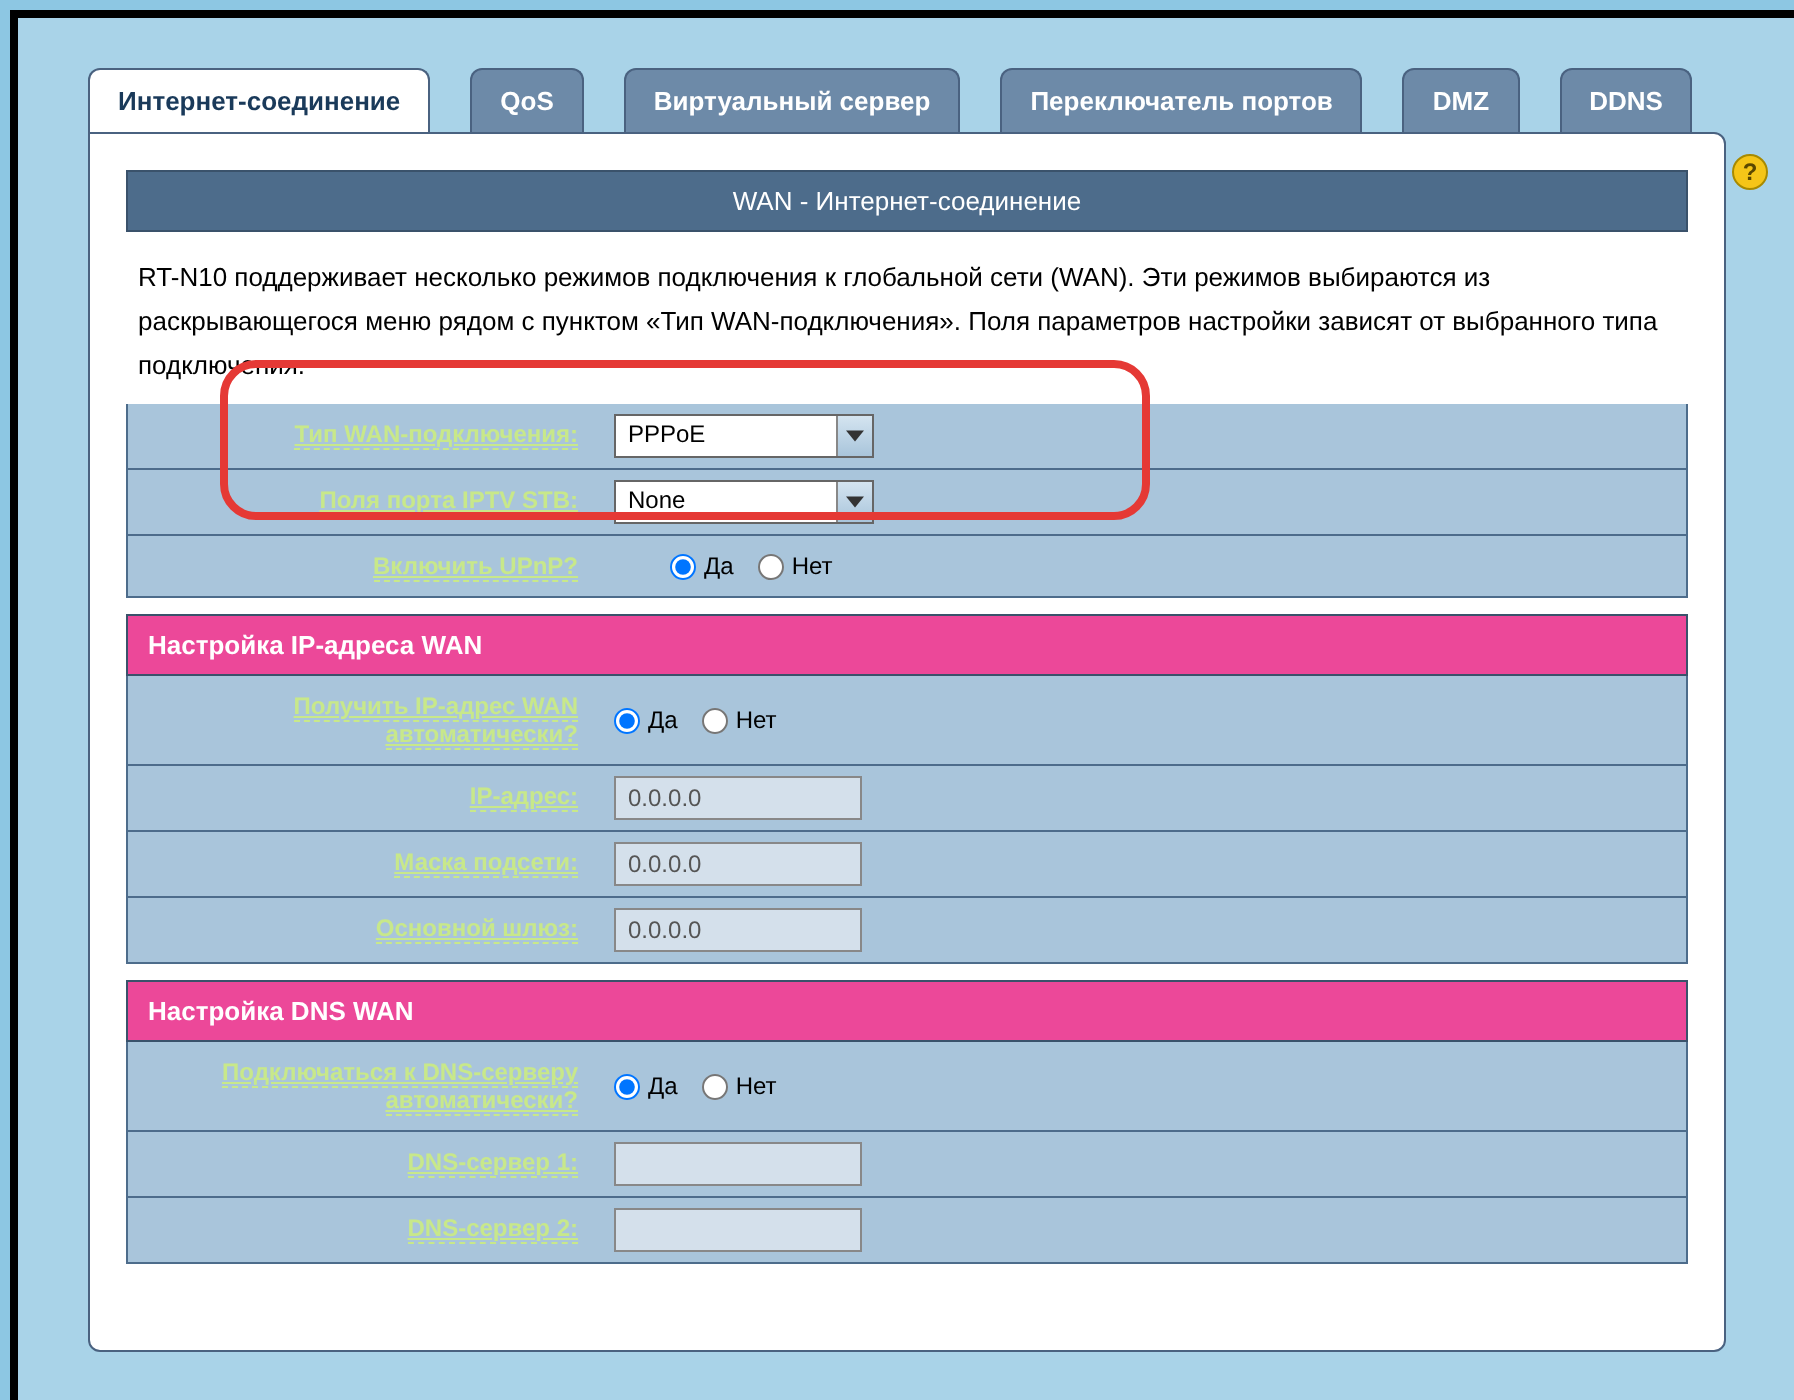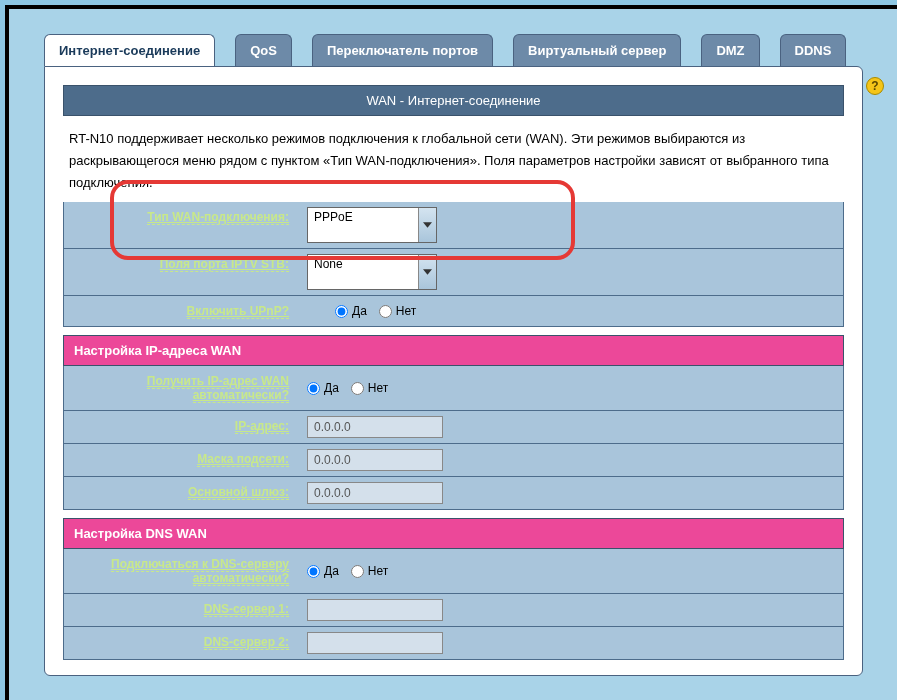--- a/index.html
+++ b/index.html
@@ -15,40 +15,40 @@
 .description { padding: 12px 6px 8px 6px; line-height: 1.7; color: #000; }
 .section-header { background: #ec4899; color: #fff; font-weight: bold; padding: 7px 10px; border: 1px solid #3a526b; }
 .field-row { display: flex; align-items: stretch; background: #a9c5db; border-left: 1px solid #4d6c8b; border-right: 1px solid #4d6c8b; }
 .field-label { width: 235px; text-align: right; padding: 8px 10px 8px 6px; color: #c8e88a; font-weight: bold; font-size: 12px; }
 .field-label span { border-bottom: 1px dashed #c8e88a; cursor: help; text-decoration: underline; }
 .field-value { flex: 1; padding: 5px 8px; display: flex; align-items: center; gap: 4px; }
 .radio-group { display: flex; gap: 12px; align-items: center; }
 .radio-wrap { display: flex; align-items: center; gap: 4px; }
 .radio-wrap input { margin: 0; }
 .radio-wrap label { color: #000; font-size: 12px; }
-.dropdown { display: inline-flex; background: #fff; border: 1px solid #666; height: 36px; min-width: 130px; }
+.dropdown { display: inline-flex; background: #fff; border: 1px solid #666; height: 22px; min-width: 130px; }
 .dropdown-text { flex: 1; padding: 2px 6px; font-size: 12px; }
 .dropdown-arrow { width: 18px; background: linear-gradient(#d4e4f0, #a9c5db); border-left: 1px solid #888; display: flex; align-items: center; justify-content: center; }
 .dropdown-arrow svg { width: 9px; height: 6px; }
-.text-input { background: #d4e0eb; border: 1px solid #888; padding: 3px 6px; font-size: 12px; width: 136px; color: #555; }
+.text-input { background: #d4e0eb; border: 1px solid #888; padding: 3px 6px; font-size: 12px; width: 124px; color: #555; }
 .spacer { height: 8px; }
 .highlight-box { position: absolute; border: 4px solid #e53935; border-radius: 18px; pointer-events: none; z-index: 10; }
 .first-block { border: 1px solid #4d6c8b; border-top: none; background: #a9c5db; }
 </style>
 </head>
 <body>
 
 <div class="outer-frame">
 <div class="content-wrap">
 
 <div class="tabs">
   <div class="tab active">Интернет-соединение</div>
   <div class="tab">QoS</div>
+  <div class="tab">Виртуальный сервер</div>
   <div class="tab">Переключатель портов</div>
-  <div class="tab">Виртуальный сервер</div>
   <div class="tab">DMZ</div>
   <div class="tab">DDNS</div>
 </div>
 
 <div class="panel">
   <div class="help-icon">?</div>
   <div class="title-bar">WAN - Интернет-соединение</div>
   <div class="description">RT-N10 поддерживает несколько режимов подключения к глобальной сети (WAN). Эти режимов выбираются из раскрывающегося меню рядом с пунктом «Тип WAN-подключения». Поля параметров настройки зависят от выбранного типа подключения.</div>
 
   <div class="highlight-box" style="top:113px; left:65px; width:465px; height:80px;"></div>

